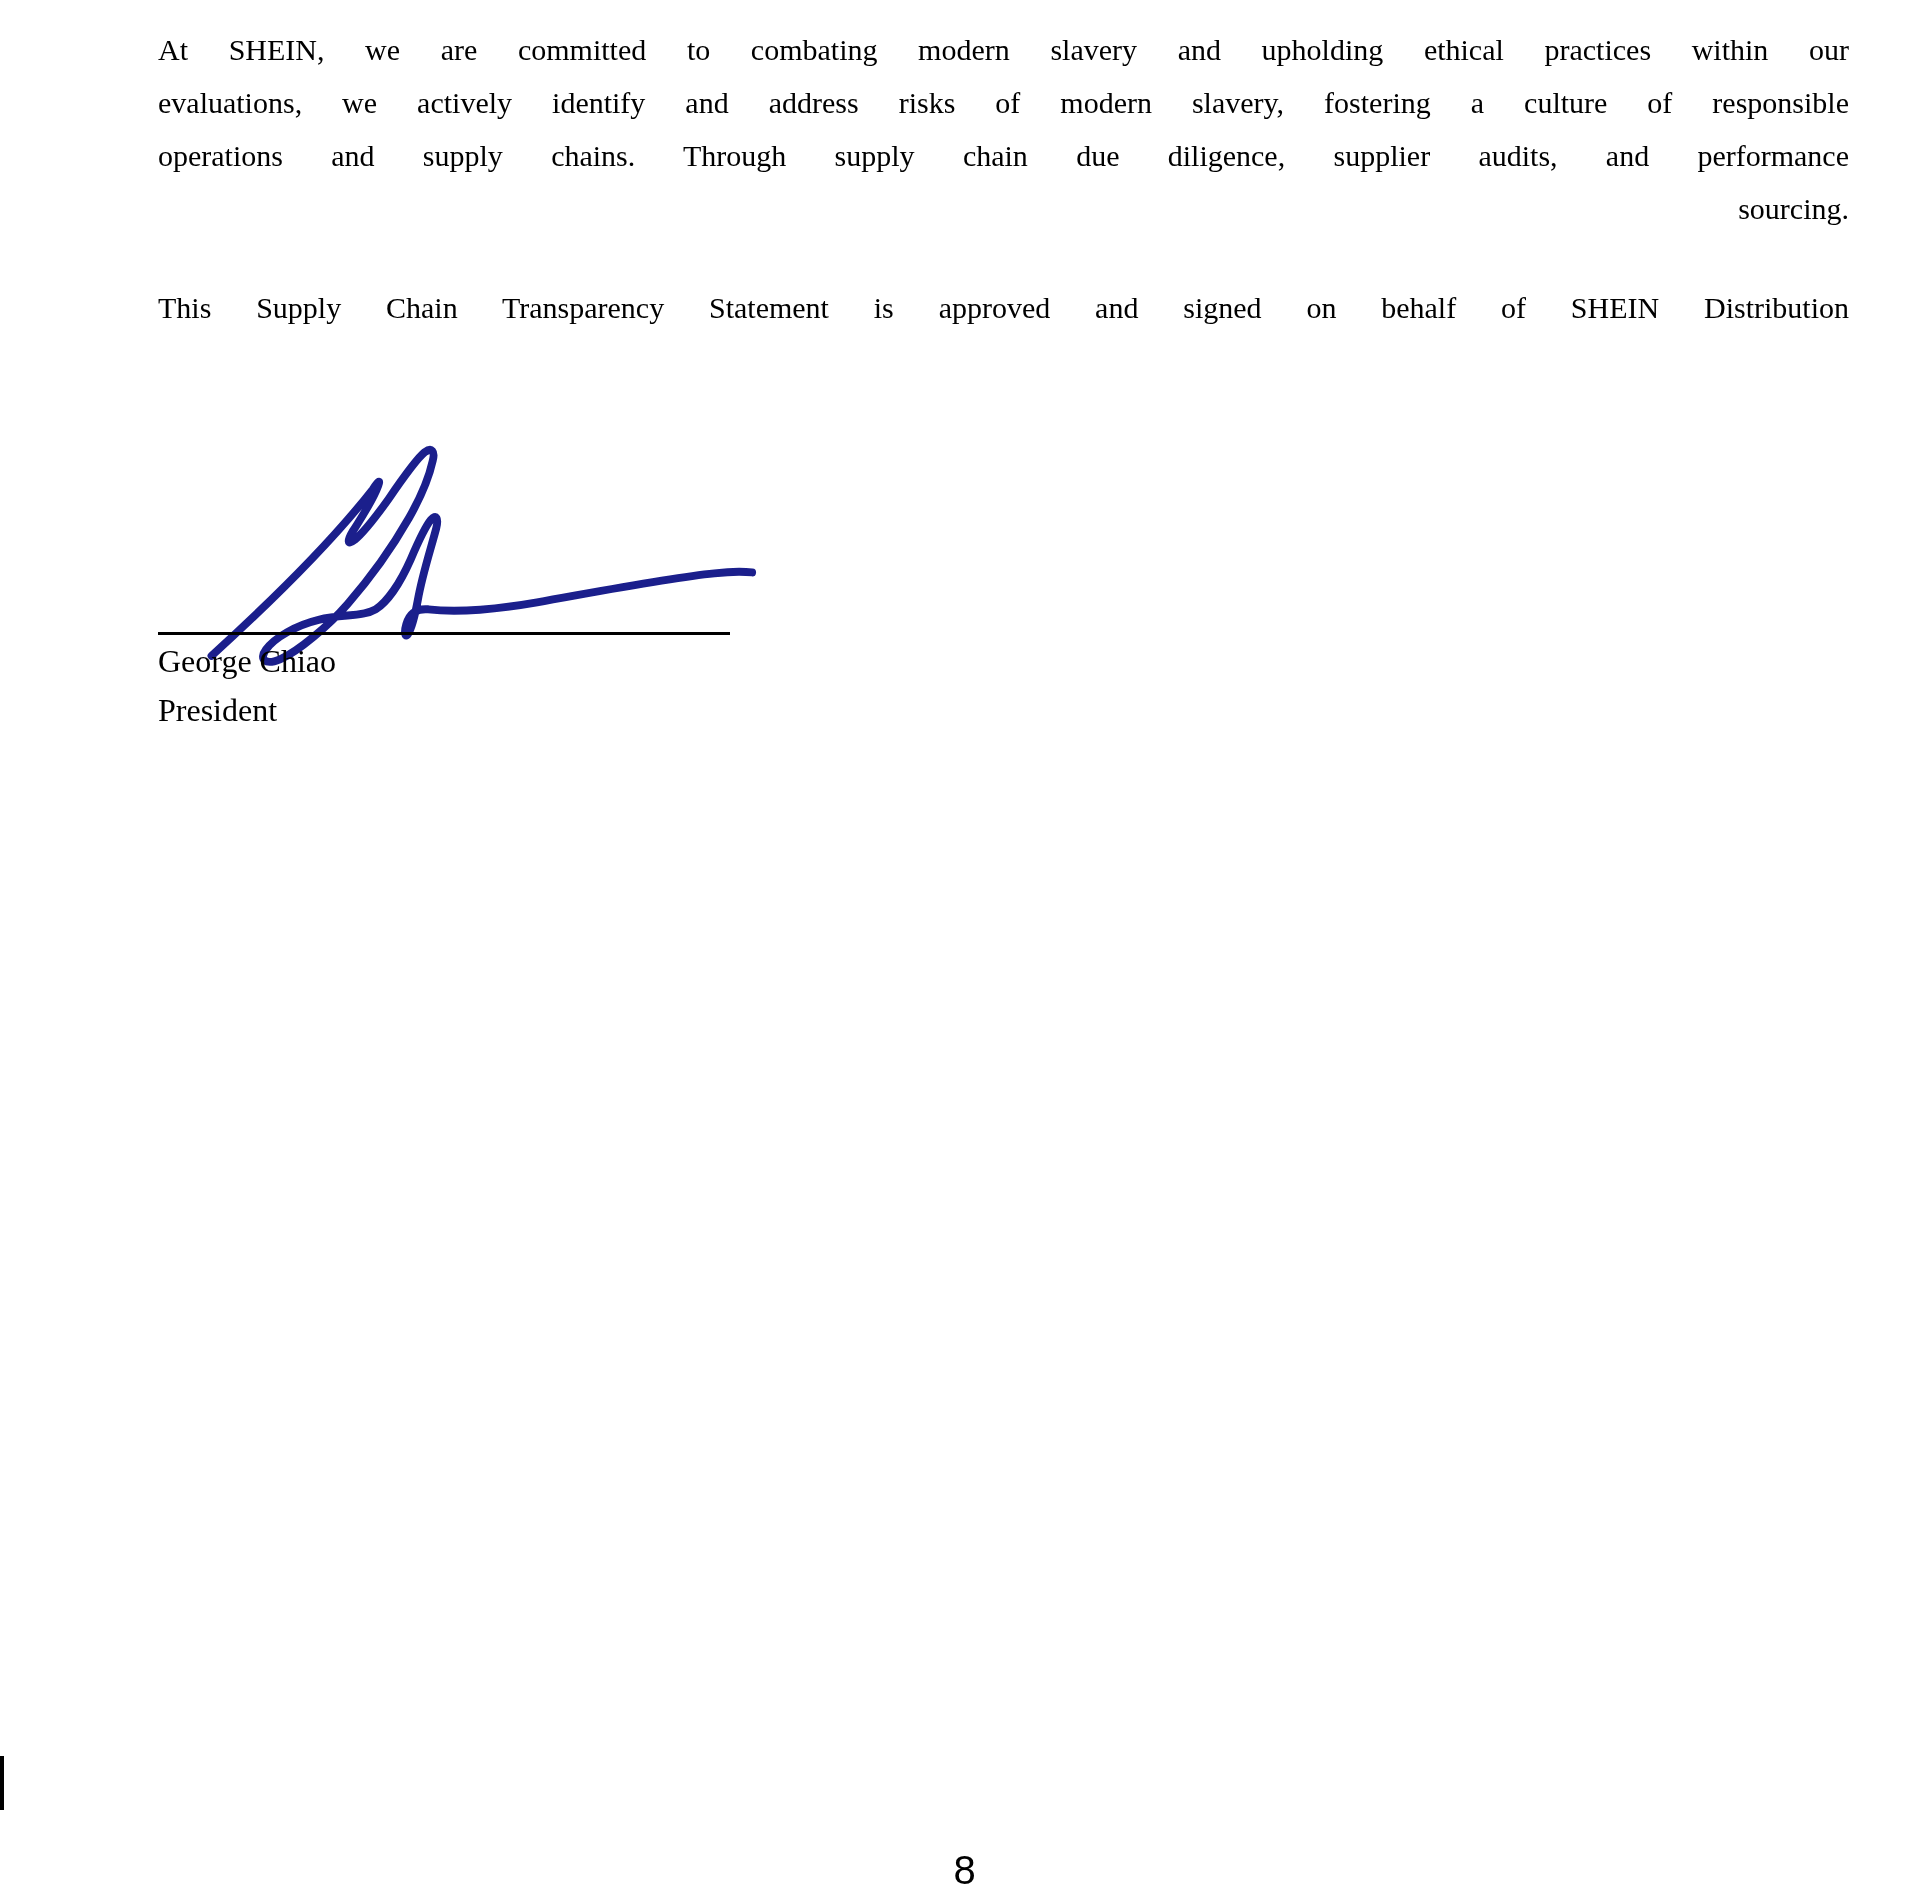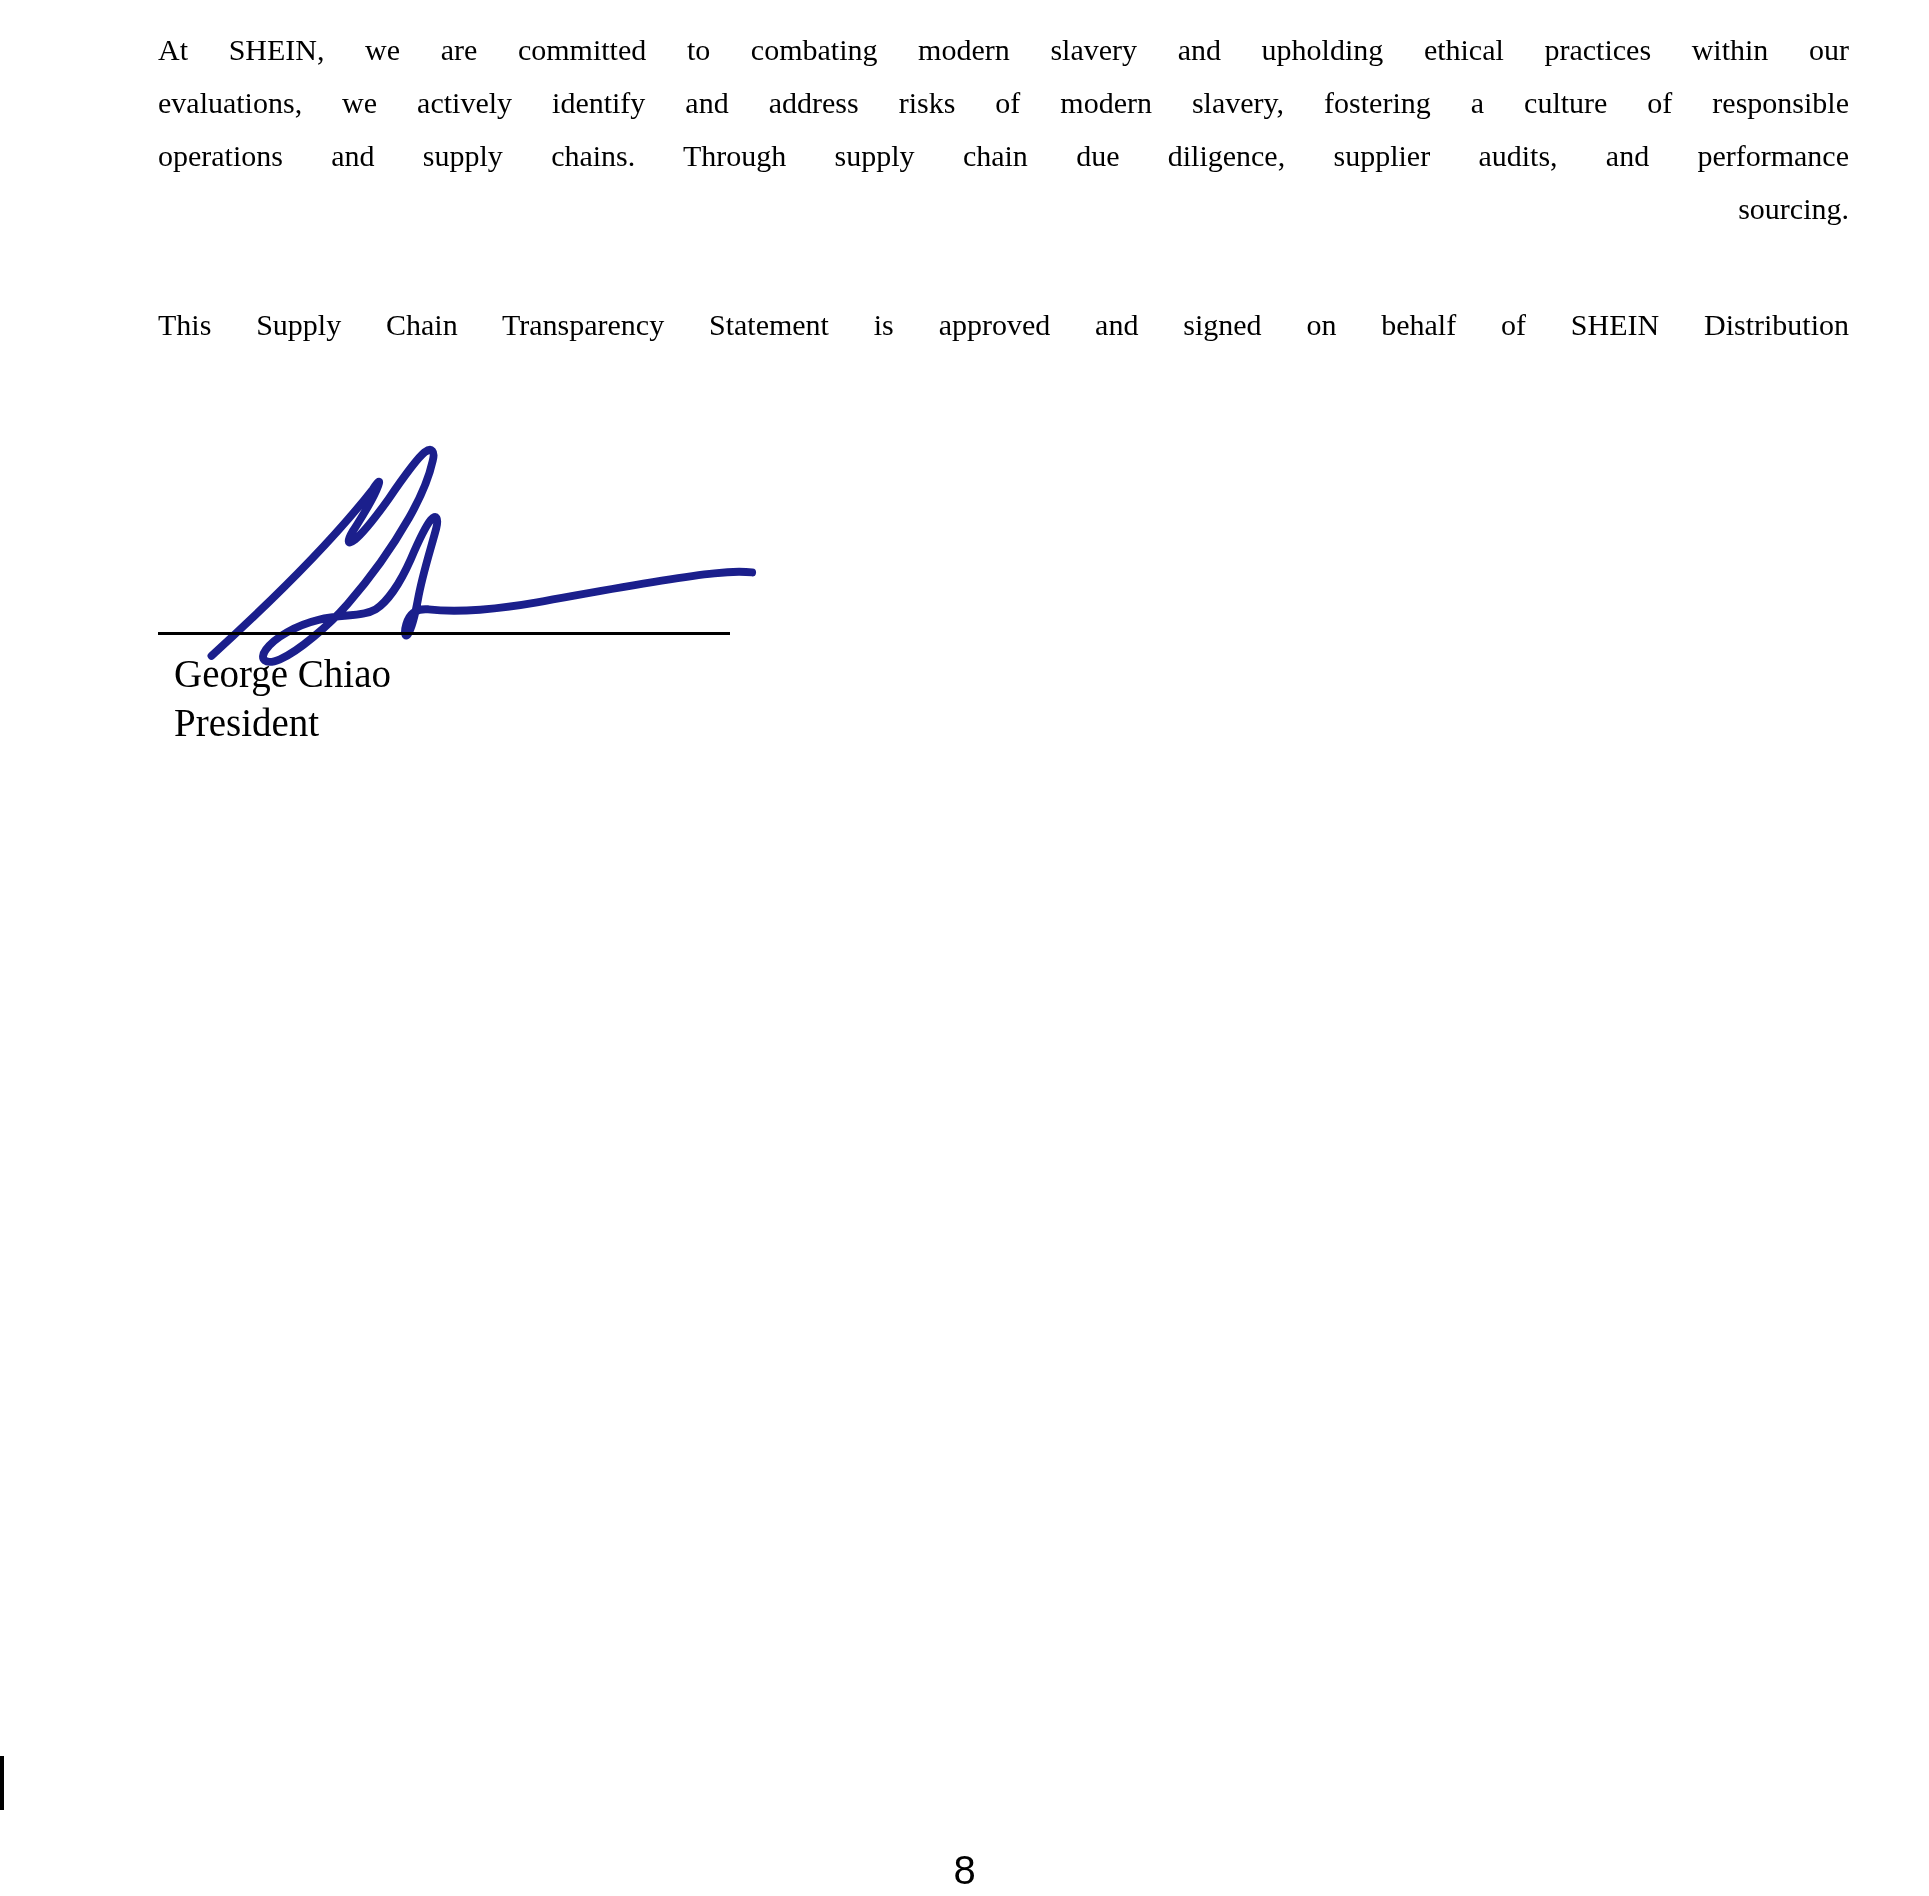--- a/index.html
+++ b/index.html
@@ -17,21 +17,21 @@
     color: #000000;
   }
   .textblock {
     position: absolute;
     left: 158px;
     width: 1691px;
     font-size: 30px;
     line-height: 53px;
   }
   .para1 { top: 23px; }
-  .para2 { top: 281px; margin-top: 17px; }
+  .para2 { top: 281px; }
   .tline {
     height: 53px;
     overflow: hidden;
     text-align: justify;
     white-space: normal;
   }
   
   .tline.just::after {
     content: "";
     display: inline-block;
@@ -52,25 +52,24 @@
   .sig-line {
     position: absolute;
     left: 158px;
     top: 632px;
     width: 572px;
     height: 2.6px;
     background: #000000;
   }
   .sig-name-block {
     position: absolute;
-    left: 174px;
+    left: 158px;
     top: 637px;
-    font-size: 39px;
+    font-size: 32px;
     line-height: 49px;
-    margin-top: 12px;
   }
   .sig-company {
     position: absolute;
     left: 158px;
     top: 792px;
     font-size: 39px;
     line-height: 49px;
   }
   .cursor-bar {
     position: absolute;

